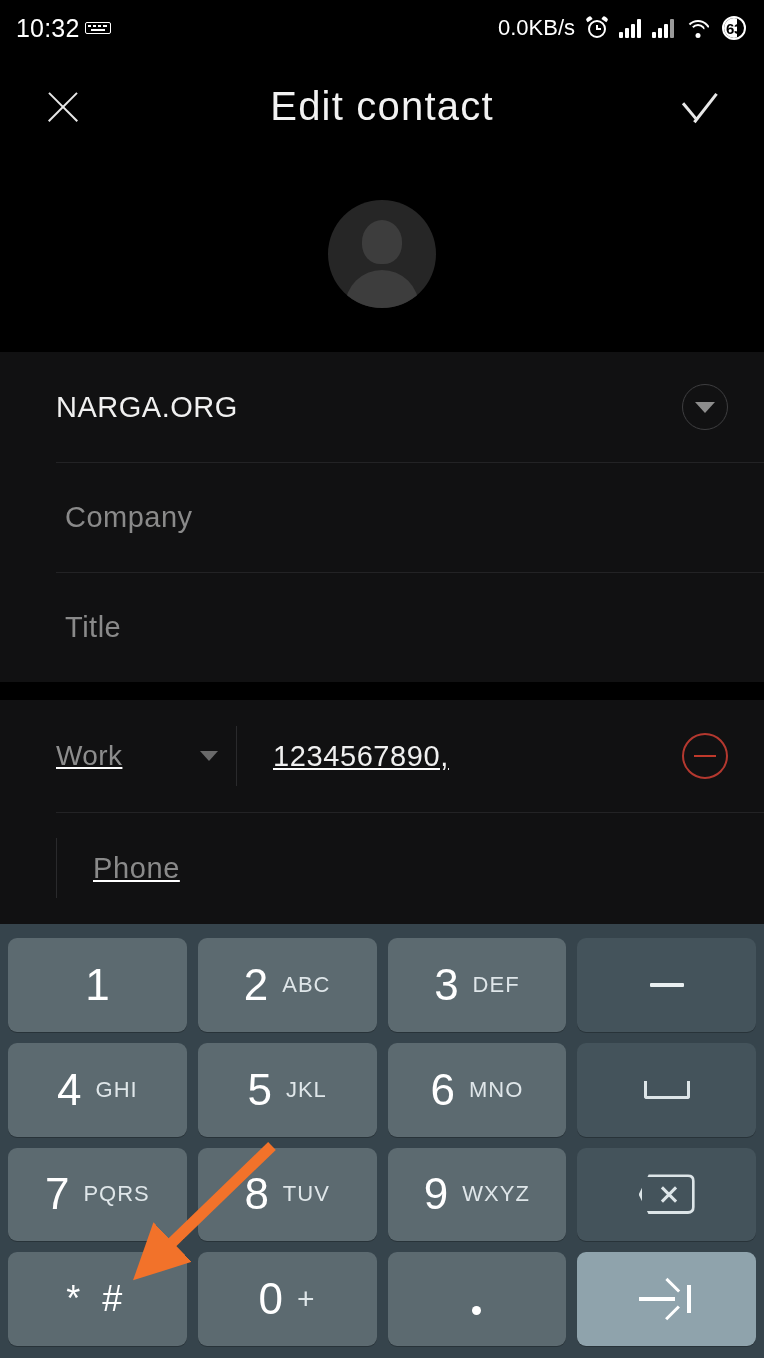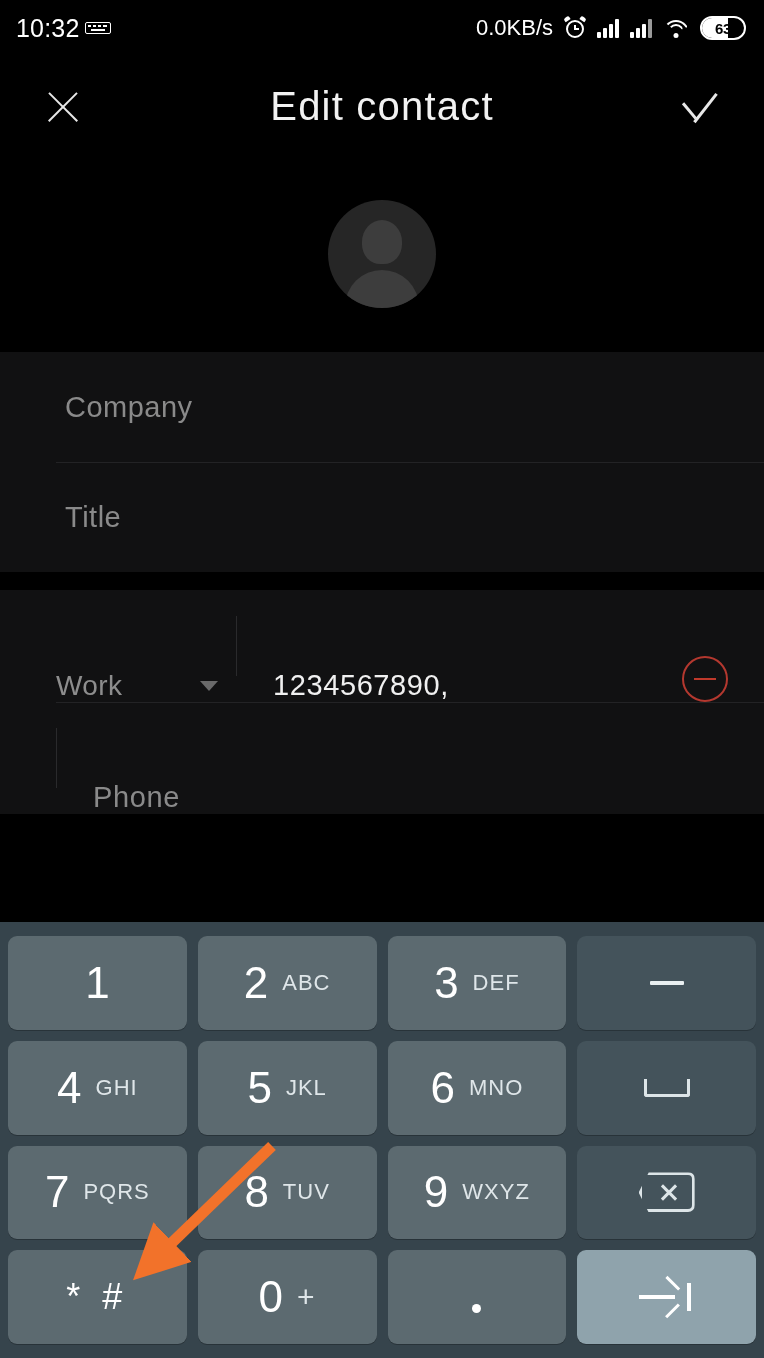--- a/index.html
+++ b/index.html
@@ -39,21 +39,21 @@
   .sig span:nth-child(3){ height:14px; }
   .sig span:nth-child(4){ height:19px; }
   .sig.weak span:nth-child(4){ background:#9a9a9a; }
 
   .wifi{ width:26px; height:20px; position:relative; }
   .wifi b{ position:absolute; left:50%; border:2.4px solid #fff; border-bottom-color:transparent; border-left-color:transparent; border-right-color:transparent; border-radius:50% 50% 0 0 / 100% 100% 0 0; transform:translateX(-50%); }
   .wifi b.a{ width:26px; height:13px; top:2px; }
   .wifi b.b{ width:17px; height:9px; top:6px; }
   .wifi .dot{ position:absolute; left:50%; transform:translateX(-50%); bottom:0px; width:5px; height:5px; background:#fff; border-radius:50%; }
 
-  .battery{ width:46px; height:24px; border:2px solid #fff; border-radius:12px; position:relative; display:flex; align-items:center; justify-content:center; overflow:hidden; }
+  .battery{ width:24px; height:24px; border:2px solid #fff; border-radius:12px; position:relative; display:flex; align-items:center; justify-content:center; overflow:hidden; }
   .battery .fill{ position:absolute; left:0; top:0; bottom:0; width:63%; background:#fff; }
   .battery .lvl{ position:relative; font-size:15px; font-weight:bold; color:#000; letter-spacing:-.3px; }
 
   
   .appbar{
     height:100px; flex:0 0 100px; background:#000;
     display:flex; align-items:center; position:relative;
   }
   .appbar .title{
     position:absolute; left:0; right:0; text-align:center;
@@ -91,21 +91,21 @@
   .field .placeholder{ font-size:29px; color:#8a8a8a; letter-spacing:.5px;margin-left:9px; }
   .field .grow{ flex:1 1 auto; }
 
   .expand-btn{
     width:46px; height:46px; border:1.5px solid #3e3e40; border-radius:50%;
     display:flex; align-items:center; justify-content:center;
   }
   .tri-down{ width:0;height:0;border-left:10px solid transparent;border-right:10px solid transparent;border-top:11px solid #8d8d8d; }
 
   
-  .phone-row{ height:112px; display:flex; align-items:flex-end; padding:0 36px 0 56px; position:relative; }
+  .phone-row{ height:112px; display:flex; align-items:center; padding:0 36px 0 56px; position:relative;text-decoration:underline; }
   .phone-row + .phone-row::before{
     content:""; position:absolute; left:56px; right:0; top:0; height:1px; background:#232325;
   }
   .ptype{ width:180px; display:flex; align-items:center; gap:0; }
   .ptype .lbl{ font-size:28px; color:#8d8d8d; letter-spacing:.4px; }
   .ptype .caret{ margin-left:auto; margin-right:18px; width:0;height:0;border-left:9px solid transparent;border-right:9px solid transparent;border-top:10px solid #6a6a6a; }
   .vsep{ width:1px; align-self:stretch; margin:26px 0; background:#2a2a2c; }
   .pval{ flex:1 1 auto; padding-left:36px; font-size:29px; color:#f0f0f0; letter-spacing:.6px; }
   .pval.ph{ color:#8a8a8a; }
   .remove-btn{ width:46px; height:46px; border:2px solid #b4382f; border-radius:50%; display:flex; align-items:center; justify-content:center; }
@@ -215,20 +215,27 @@
 
   <div class="avatar-block">
     <div class="avatar">
       <span class="head"></span>
       <span class="body"></span>
     </div>
   </div>
 
   <div class="card">
     <div class="field">
+      <span class="value">NARGA.ORG</span>
+      <span class="grow"></span>
+      <span class="expand-btn">
+        <span class="tri-down"></span>
+      </span>
+    </div>
+    <div class="field">
       <span class="placeholder">Company</span>
     </div>
     <div class="field">
       <span class="placeholder">Title</span>
     </div>
   </div>
 
   <div class="gap"></div>
 
   <div class="card">

